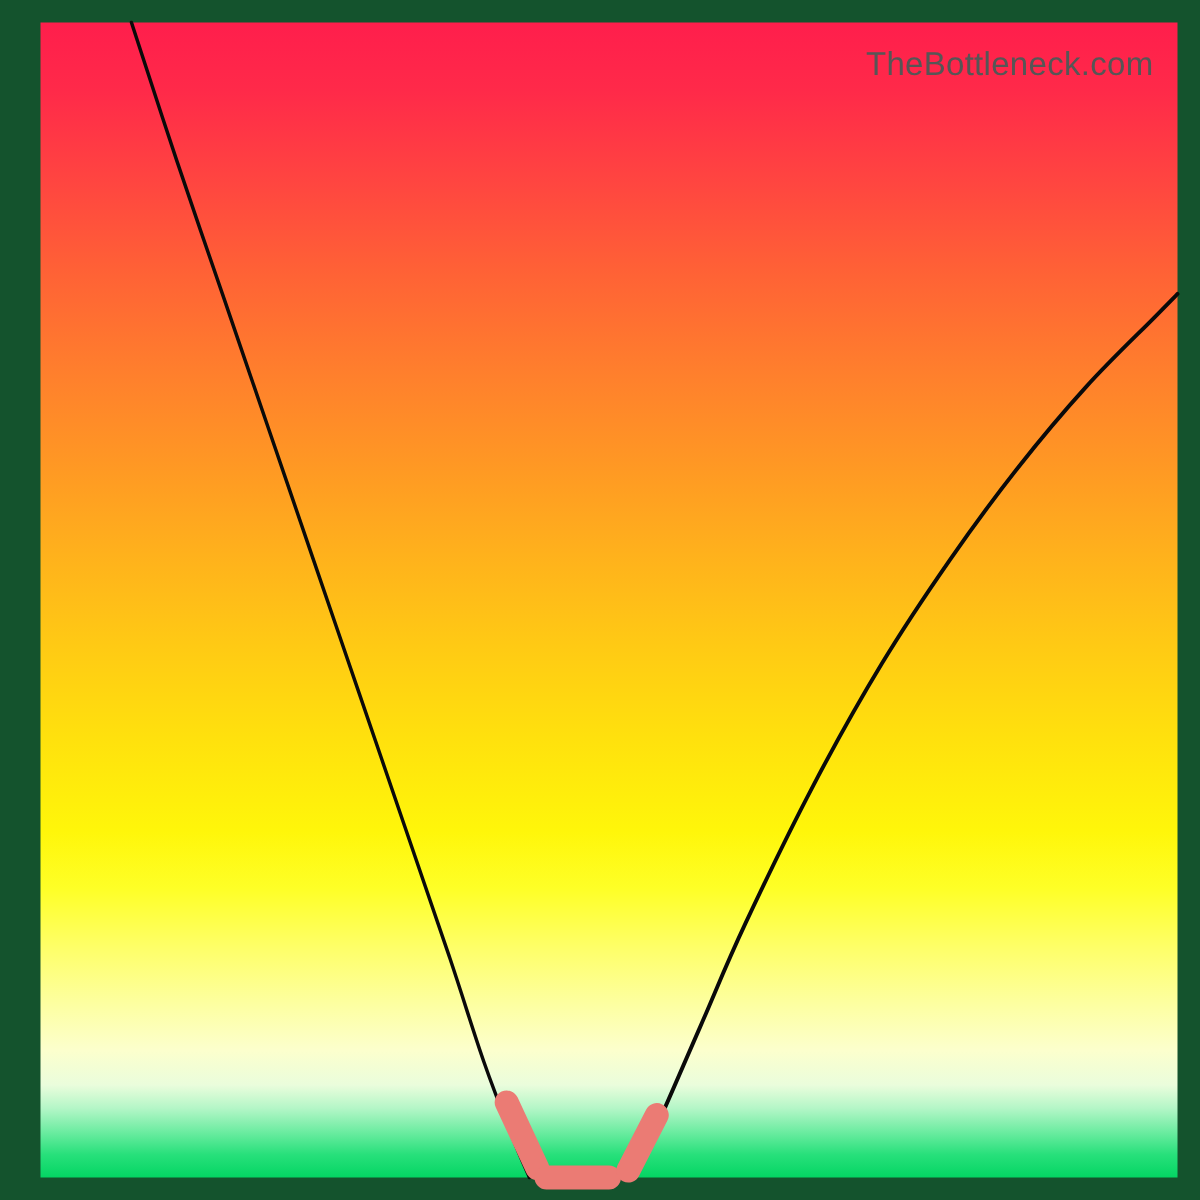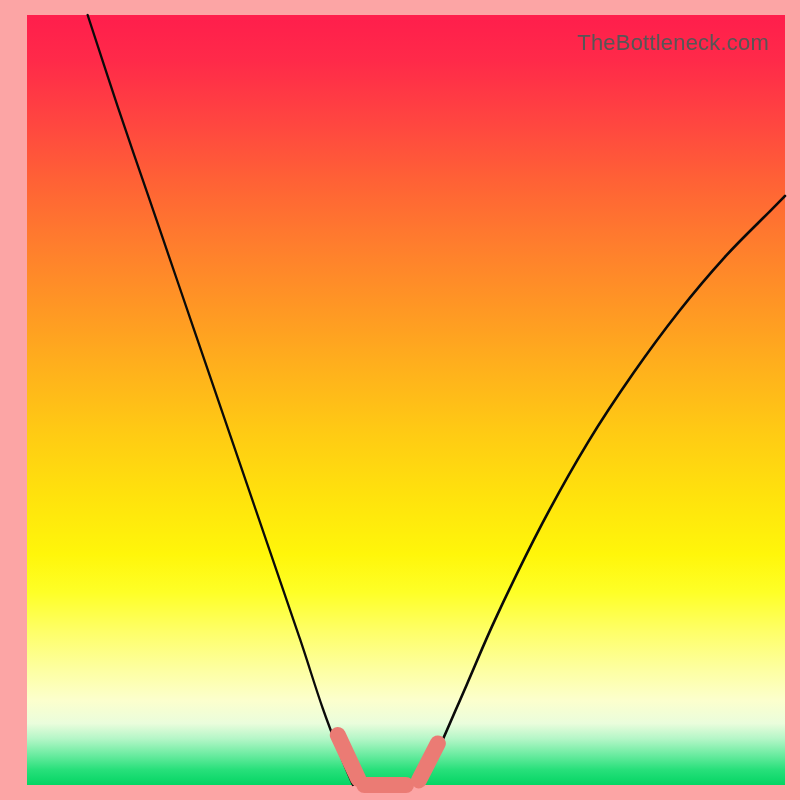--- a/index.html
+++ b/index.html
@@ -1,21 +1,21 @@
 <!DOCTYPE html>
 <html><head>
 <meta charset="utf-8">
 <style>
   * { margin: 0; padding: 0; box-sizing: border-box; }
   html, body { width: 800px; height: 800px; background: #000; overflow: hidden; }
   .frame {
     position: relative;
     width: 800px;
     height: 800px;
-    background: #fca5a5;
+    background: #14532d;
   }
   .plot-area {
     position: absolute;
     left: 27px;
     top: 15px;
     width: 758px;
     height: 770px;
     background: linear-gradient(
       to bottom,
       #ff1e4c 0%,

